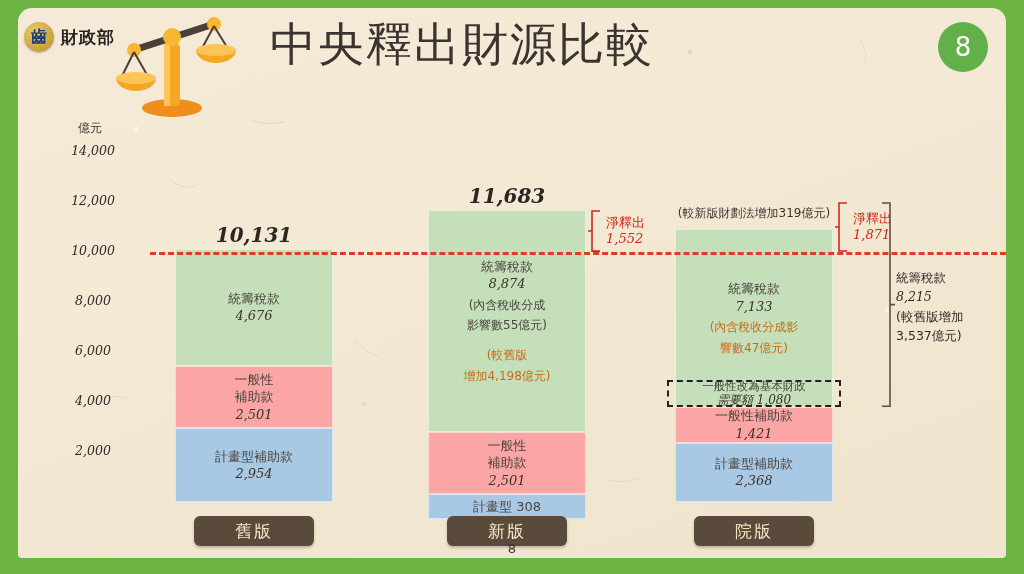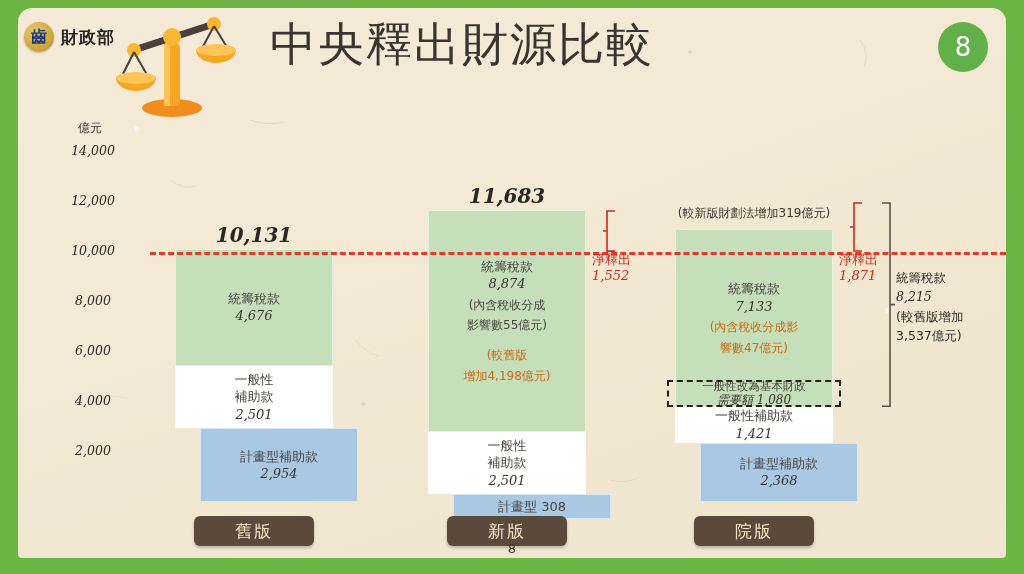--- a/index.html
+++ b/index.html
@@ -71,22 +71,22 @@
 
   
   .bar { position: absolute; width: 158px; }
   .seg {
     position: absolute; left: 0; width: 100%;
     display: flex; flex-direction: column; align-items: center; justify-content: center;
     text-align: center; line-height: 1.35;
     border: 1px solid rgba(255,255,255,.55);
   }
   .seg.green  { background: #c4dfb9; }
-  .seg.yellow { background: #ffffff; }
-  .seg.blue   { background: #a9c8e4; margin-left: 25px; }
+  .seg.yellow { background: #fca5a5; }
+  .seg.blue   { background: #a9c8e4; }
   .seg .nm  { font-size: 13px; color: #4a4540; }
   .seg .vl  {
     font-size: 13px; color: #3a332c;
     font-family: "DejaVu Serif", "Liberation Serif", serif; font-style: italic;
   }
   .seg .note { font-size: 12px; color: #4a4540; }
   .seg .note.orange { color: #cc6a13; }
 
   .bar-total {
     position: absolute; width: 100%; text-align: center;
@@ -116,21 +116,21 @@
     position: absolute;
     border: 2px dashed #23201d;
     display: flex; flex-direction: column; align-items: center; justify-content: center;
     text-align: center; line-height: 1.25;
   }
   #inner-box .t { font-size: 11.5px; color: #4a4540; }
   #inner-box .v { font-size: 12px; color: #3a332c;
                   font-family: "DejaVu Serif","Liberation Serif",serif; font-style: italic; }
 
   
-  .annot { position: absolute; color: #cc2a18; line-height: 1.25; flex-direction: column; }
+  .annot { position: absolute; color: #cc2a18; line-height: 1.25; }
   .annot .t { font-size: 13px; }
   .annot .v { font-size: 13px; font-family: "DejaVu Serif","Liberation Serif",serif; font-style: italic; }
 
   #right-annot {
     position: absolute; right: 18px; top: 268px; width: 110px;
     font-size: 12.5px; color: #2f2a26; line-height: 1.55;
   }
   #right-annot .v { font-family: "DejaVu Serif","Liberation Serif",serif; font-style: italic; }
 
   #footer-num {

